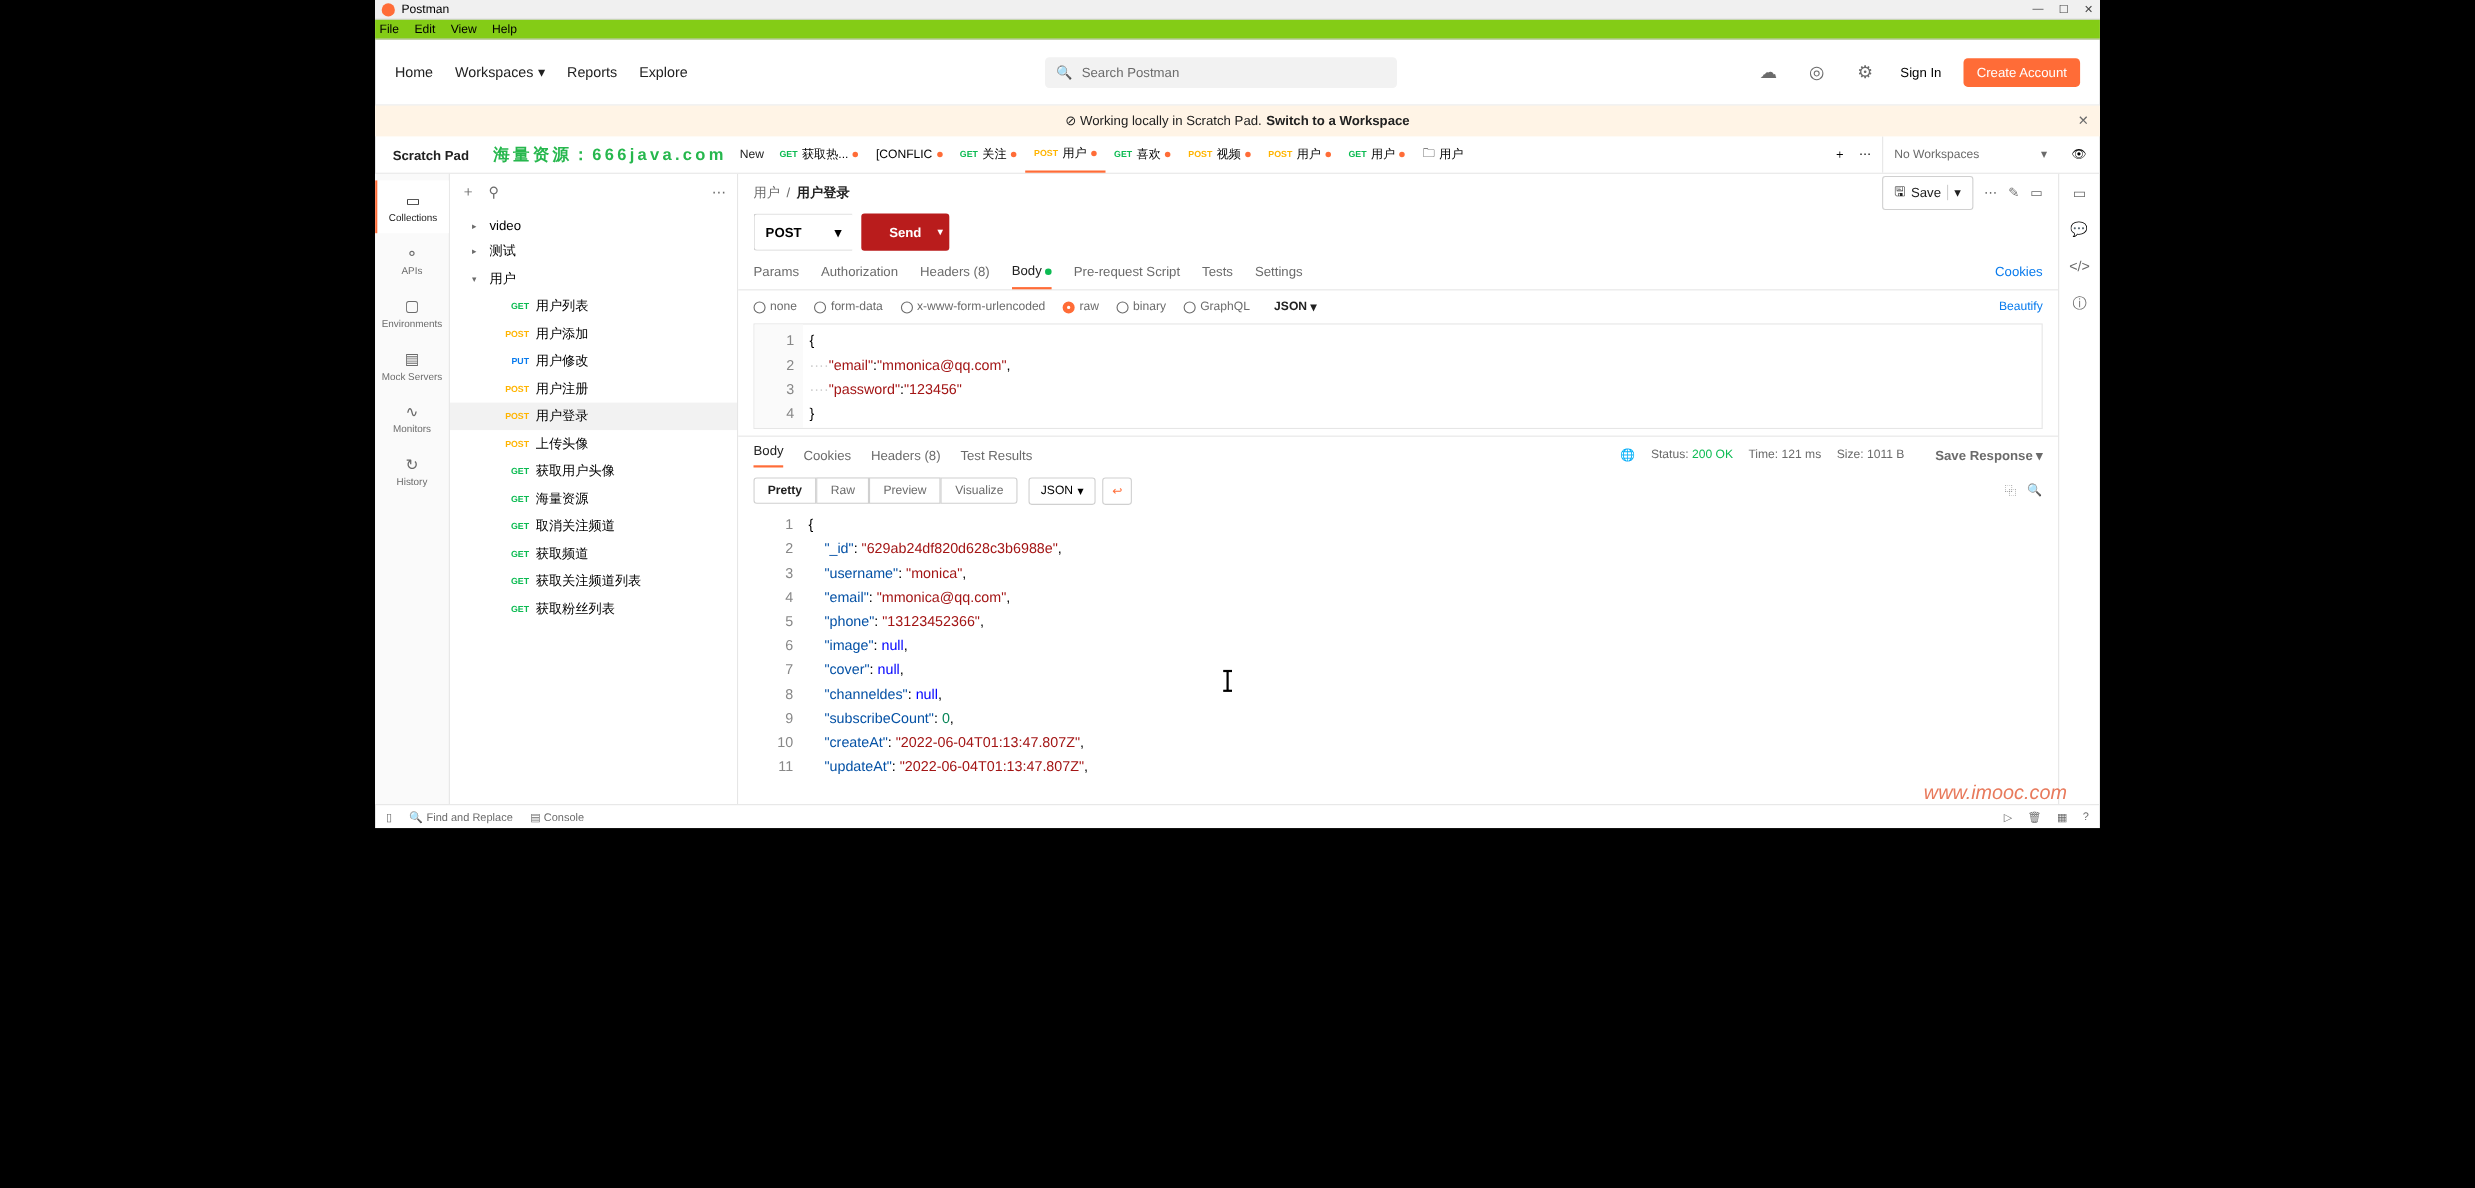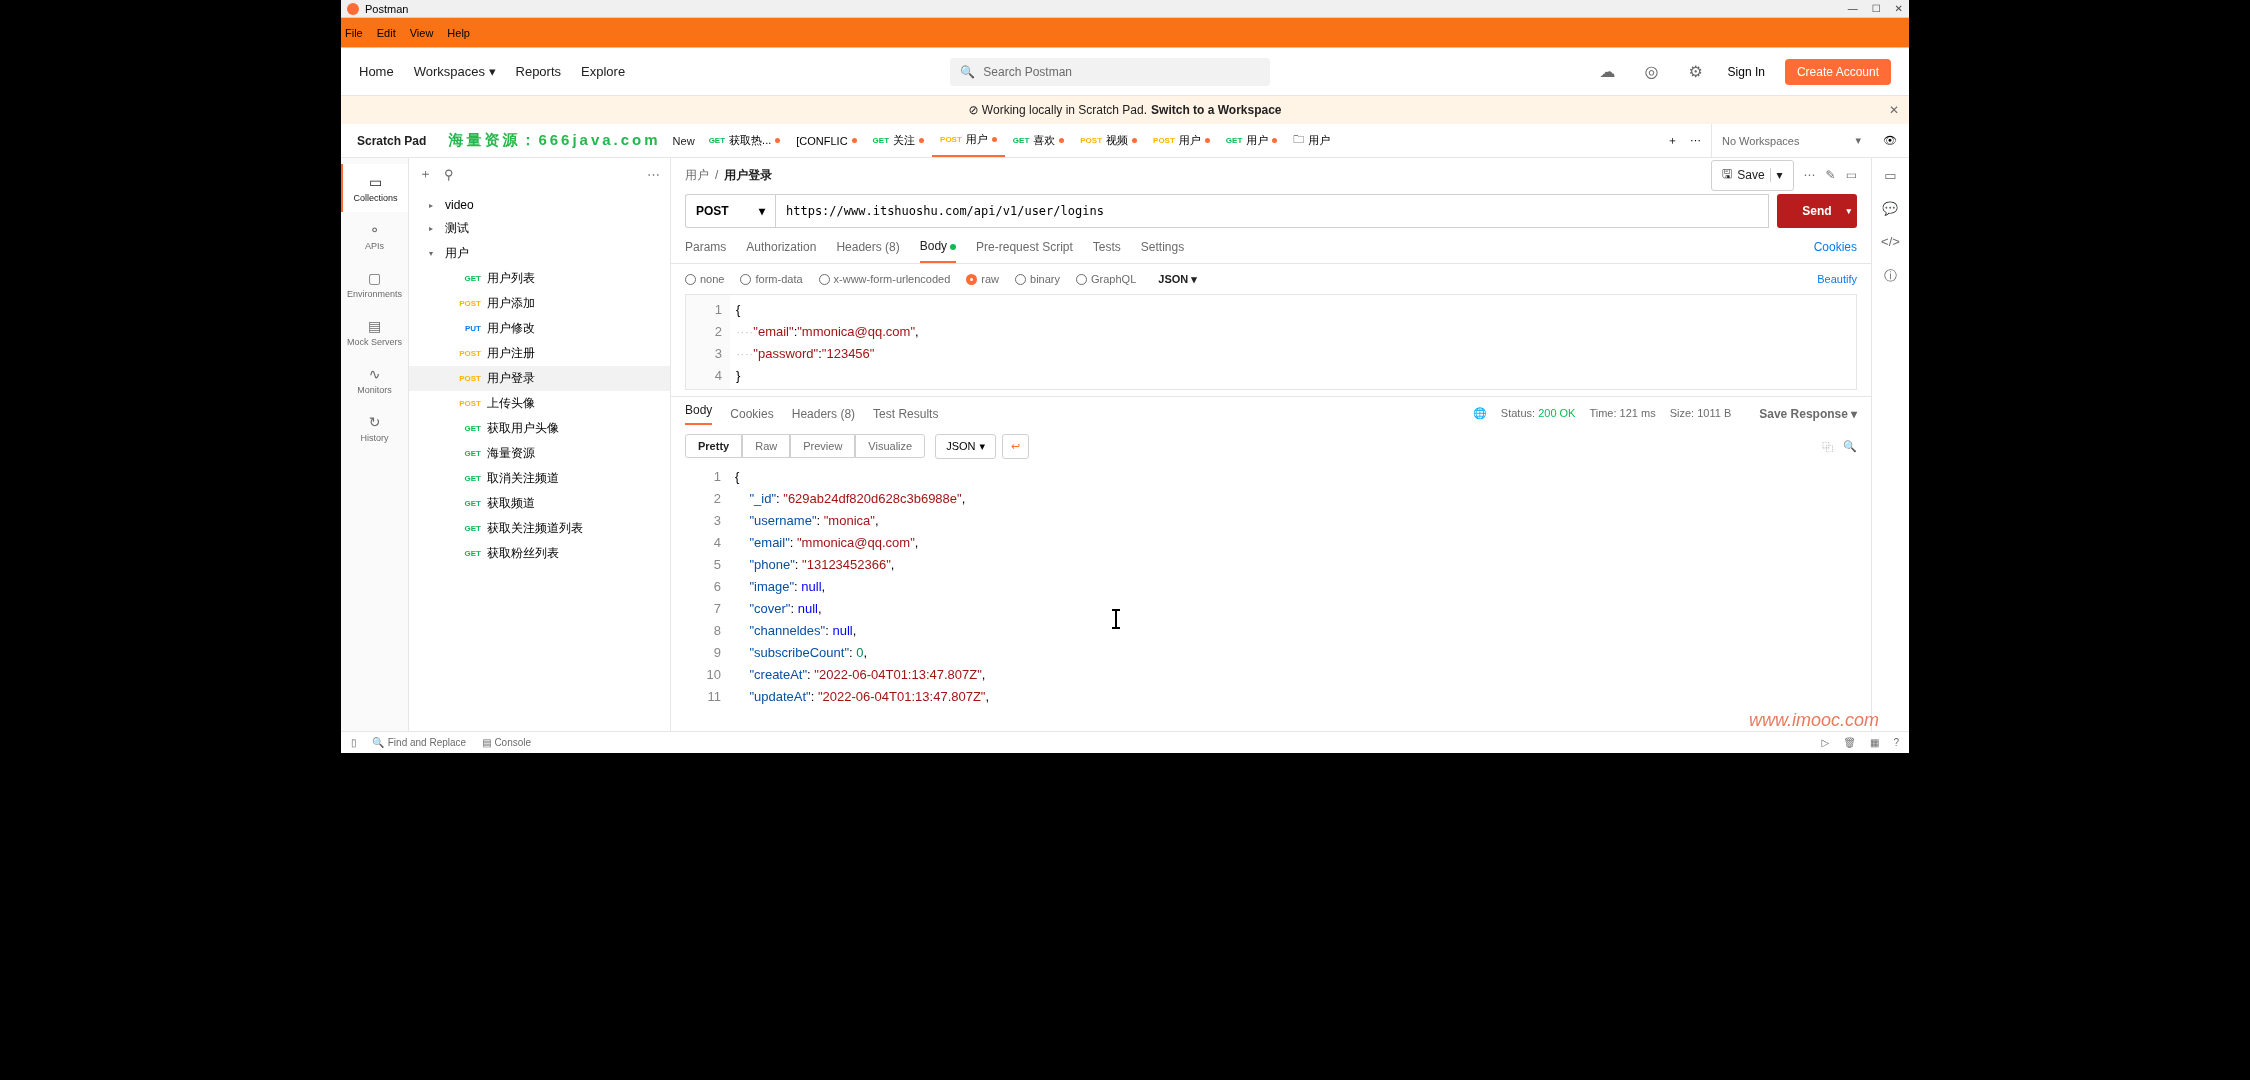--- a/index.html
+++ b/index.html
@@ -2,22 +2,22 @@
 <html><head>
 <meta charset="utf-8">
 <style>
 * { margin: 0; padding: 0; box-sizing: border-box; font-family: -apple-system, BlinkMacSystemFont, "Segoe UI", sans-serif; }
 body { background: #000; display: flex; justify-content: center; }
 .app { width: 1568px; height: 753px; background: #fff; display: flex; flex-direction: column; position: relative; }
 .titlebar { height: 18px; background: #f0f0f0; display: flex; align-items: center; padding: 0 6px; font-size: 11px; border-bottom: 1px solid #d0d0d0; }
 .titlebar .logo { width: 12px; height: 12px; background: #ff6c37; border-radius: 50%; margin-right: 6px; }
 .titlebar .ttl { flex: 1; }
 .titlebar .winbtns { display: flex; gap: 14px; font-size: 10px; color: #444; }
-.menubar { height: 30px; background: #f97316; display: flex; align-items: center; padding: 0 4px; font-size: 11px; gap: 14px; border-bottom: 1px solid #c8c8c8; }
-.topnav { height: 48px; display: flex; align-items: center; padding: 0 18px; border-bottom: 1px solid #e6e6e6; gap: 20px; }
+.menubar { height: 18px; background: #84cc16; display: flex; align-items: center; padding: 0 4px; font-size: 11px; gap: 14px; border-bottom: 1px solid #c8c8c8; }
+.topnav { height: 60px; display: flex; align-items: center; padding: 0 18px; border-bottom: 1px solid #e6e6e6; gap: 20px; }
 .topnav .navitem { font-size: 13px; color: #212121; cursor: pointer; display: flex; align-items: center; gap: 4px; }
 .topnav .spacer { flex: 1; }
 .topnav .search { width: 320px; height: 28px; background: #f2f2f2; border-radius: 4px; display: flex; align-items: center; padding: 0 10px; gap: 8px; color: #6b6b6b; font-size: 12px; }
 .topnav .btn-create { background: #ff6c37; color: #fff; padding: 6px 12px; border-radius: 4px; font-size: 12px; cursor: pointer; }
 .topnav .signin { font-size: 12px; }
 .topnav .iconbtn { width: 24px; height: 24px; display: flex; align-items: center; justify-content: center; color: #6b6b6b; cursor: pointer; }
 .banner { height: 28px; background: #fff4e6; display: flex; align-items: center; justify-content: center; font-size: 12px; color: #212121; position: relative; }
 .banner .bold { font-weight: 600; margin-left: 4px; }
 .banner .close { position: absolute; right: 10px; cursor: pointer; color: #6b6b6b; }
 .tabsbar { height: 34px; display: flex; align-items: center; border-bottom: 1px solid #e6e6e6; font-size: 11px; }
@@ -327,21 +327,20 @@
           <span>⋯</span>
           <span>✎</span>
           <span>▭</span>
         </div>
       </div>
       <div class="reqrow">
         <div class="method">
             <span>POST</span>
             <span>▾</span>
           </div>
-        <input class="url" value="https://www.itshuoshu.com/api/v1/user/logins" style="">
         <div class="send">
             <span>Send</span>
             <span class="dd">▾</span>
           </div>
       </div>
       <div class="reqtabs">
         <div class="rt">Params</div>
         <div class="rt">Authorization</div>
         <div class="rt">Headers (8)</div>
         <div class="rt active"><span>Body</span><span class="grn"></span></div>

